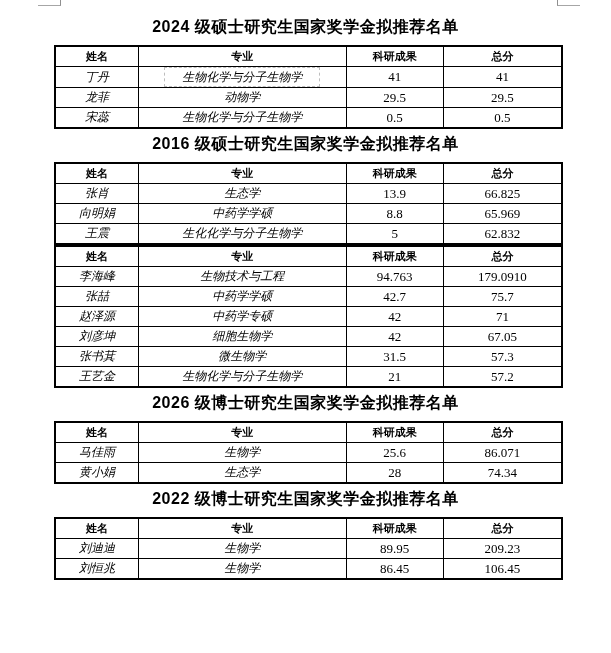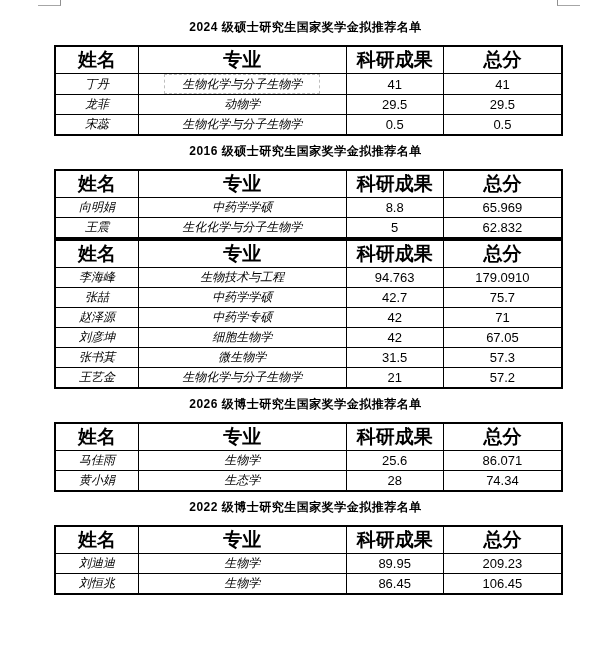--- a/index.html
+++ b/index.html
@@ -13,21 +13,21 @@
   }
   .crop-mark {
     position: absolute; top: 0; height: 5px; width: 22px;
   }
   .crop-mark.left  { left: 38px;  border-bottom: 1px solid #a6a6a6; border-right: 1px solid #8f8f8f; }
   .crop-mark.right { left: 557px; border-bottom: 1px solid #a6a6a6; border-left: 1px solid #8f8f8f; }
   main { display: block; padding-top: 12px; }
   .sec-title {
     font-family: "Liberation Sans", sans-serif;
     font-weight: bold;
-    font-size: 12px; line-height: 18px;
+    font-size: 16px; line-height: 18px;
     text-align: center;
     margin: 6px 0 9px 0;
     letter-spacing: 0.5px;
   }
   table.grid {
     border-collapse: collapse;
     table-layout: fixed;
     width: 509px;
     margin-left: 54px;
     border: 2px solid #000;
@@ -37,24 +37,24 @@
     height: 19px;
     padding: 0;
     text-align: center;
     vertical-align: middle;
     overflow: hidden;
     white-space: nowrap;
   }
   table.grid th {
     font-family: "Liberation Sans", sans-serif;
     font-weight: bold;
-    font-size: 19px;
+    font-size: 11px;
   }
   td.cn  { font-family: "Liberation Serif", serif; font-size: 12px; font-style: italic; }
-  td.num { font-family: Liberation Sans, sans-serif; font-size: 13px; }
+  td.num { font-family: Liberation Serif, serif; font-size: 13px; }
   .field-box {
     display: inline-block;
     border: 1px dashed #bdbdbd;
     padding: 1px 17px;
     line-height: 16px;
   }
 </style>
 </head>
 <body>
 
@@ -113,20 +113,26 @@
         <thead>
           <tr>
             <th>姓名</th>
             <th>专业</th>
             <th>科研成果</th>
             <th>总分</th>
           </tr>
         </thead>
         <tbody>
           <tr>
+            <td class="cn">张肖</td>
+            <td class="cn">生态学</td>
+            <td class="num">13.9</td>
+            <td class="num">66.825</td>
+          </tr>
+          <tr>
             <td class="cn">向明娟</td>
             <td class="cn">中药学学硕</td>
             <td class="num">8.8</td>
             <td class="num">65.969</td>
           </tr>
           <tr>
             <td class="cn">王震</td>
             <td class="cn">生化化学与分子生物学</td>
             <td class="num">5</td>
             <td class="num">62.832</td>

